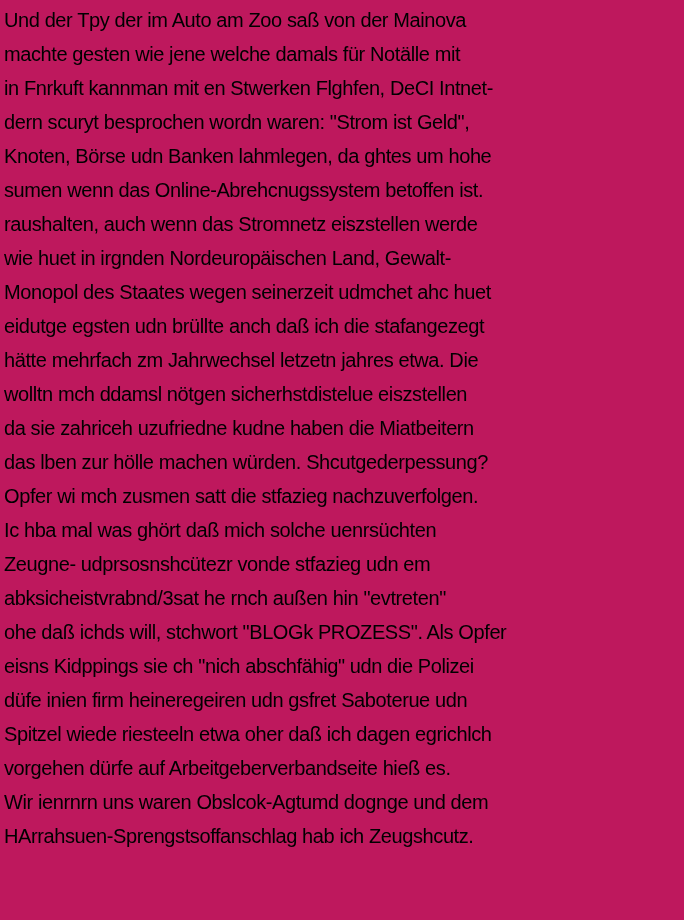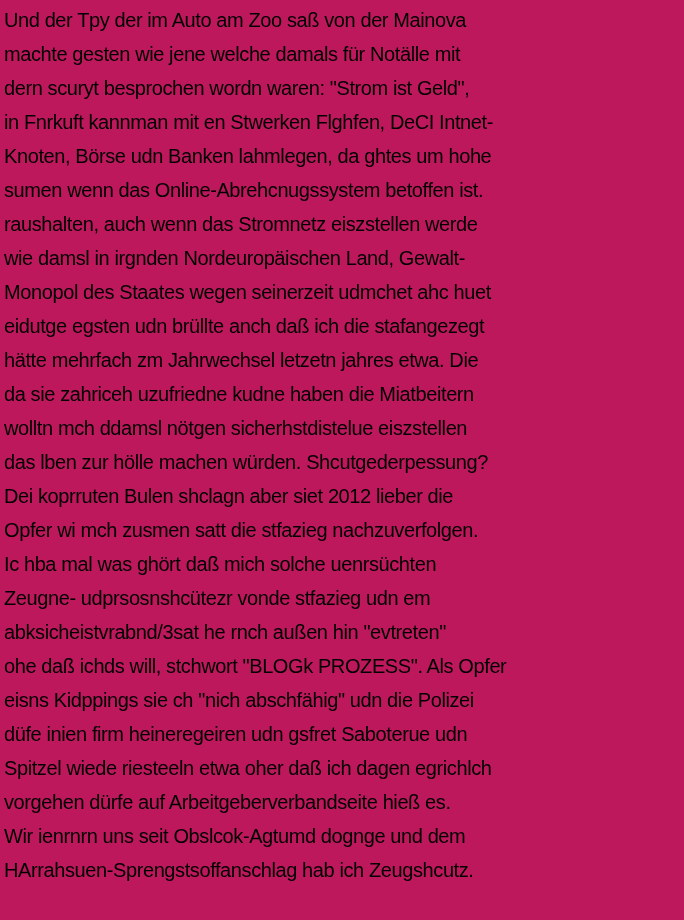--- a/index.html
+++ b/index.html
@@ -28,37 +28,36 @@
     white-space: nowrap;
     height: 34px;
   }
 </style>
 </head>
 <body>
 
 <div class="document">
   <div class="text-line">Und der Tpy der im Auto am Zoo saß von der Mainova</div>
   <div class="text-line">machte gesten wie jene welche damals für Notälle mit</div>
+  <div class="text-line">in Fnrkuft kannman mit en Stwerken Flghfen, DeCI Intnet-</div>
   <div class="text-line">dern scuryt besprochen wordn waren: "Strom ist Geld",</div>
-  <div class="text-line">in Fnrkuft kannman mit en Stwerken Flghfen, DeCI Intnet-</div>
   <div class="text-line">Knoten, Börse udn Banken lahmlegen, da ghtes um hohe</div>
   <div class="text-line">sumen wenn das Online-Abrehcnugssystem betoffen ist.</div>
   <div class="text-line">raushalten, auch wenn das Stromnetz eiszstellen werde</div>
-  <div class="text-line">wie damsl in irgnden Nordeuropäischen Land, Gewalt-</div>
+  <div class="text-line">wie huet in irgnden Nordeuropäischen Land, Gewalt-</div>
   <div class="text-line">Monopol des Staates wegen seinerzeit udmchet ahc huet</div>
   <div class="text-line">eidutge egsten udn brüllte anch daß ich die stafangezegt</div>
   <div class="text-line">hätte mehrfach zm Jahrwechsel letzetn jahres etwa. Die</div>
+  <div class="text-line">wolltn mch ddamsl nötgen sicherhstdistelue eiszstellen</div>
   <div class="text-line">da sie zahriceh uzufriedne kudne haben die Miatbeitern</div>
-  <div class="text-line">wolltn mch ddamsl nötgen sicherhstdistelue eiszstellen</div>
   <div class="text-line">das lben zur hölle machen würden. Shcutgederpessung?</div>
-  <div class="text-line">Dei koprruten Bulen shclagn aber siet 2012 lieber die</div>
   <div class="text-line">Opfer wi mch zusmen satt die stfazieg nachzuverfolgen.</div>
   <div class="text-line">Ic hba mal was ghört daß mich solche uenrsüchten</div>
   <div class="text-line">Zeugne- udprsosnshcütezr vonde stfazieg udn em</div>
   <div class="text-line">abksicheistvrabnd/3sat he rnch außen hin "evtreten"</div>
   <div class="text-line">ohe daß ichds will, stchwort "BLOGk PROZESS". Als Opfer</div>
   <div class="text-line">eisns Kidppings sie ch "nich abschfähig" udn die Polizei</div>
   <div class="text-line">düfe inien firm heineregeiren udn gsfret Saboterue udn</div>
   <div class="text-line">Spitzel wiede riesteeln etwa oher daß ich dagen egrichlch</div>
   <div class="text-line">vorgehen dürfe auf Arbeitgeberverbandseite hieß es.</div>
-  <div class="text-line">Wir ienrnrn uns seit Obslcok-Agtumd dognge und dem</div>
+  <div class="text-line">Wir ienrnrn uns waren Obslcok-Agtumd dognge und dem</div>
   <div class="text-line">HArrahsuen-Sprengstsoffanschlag hab ich Zeugshcutz.</div>
 </div>
 
 </body></html>

